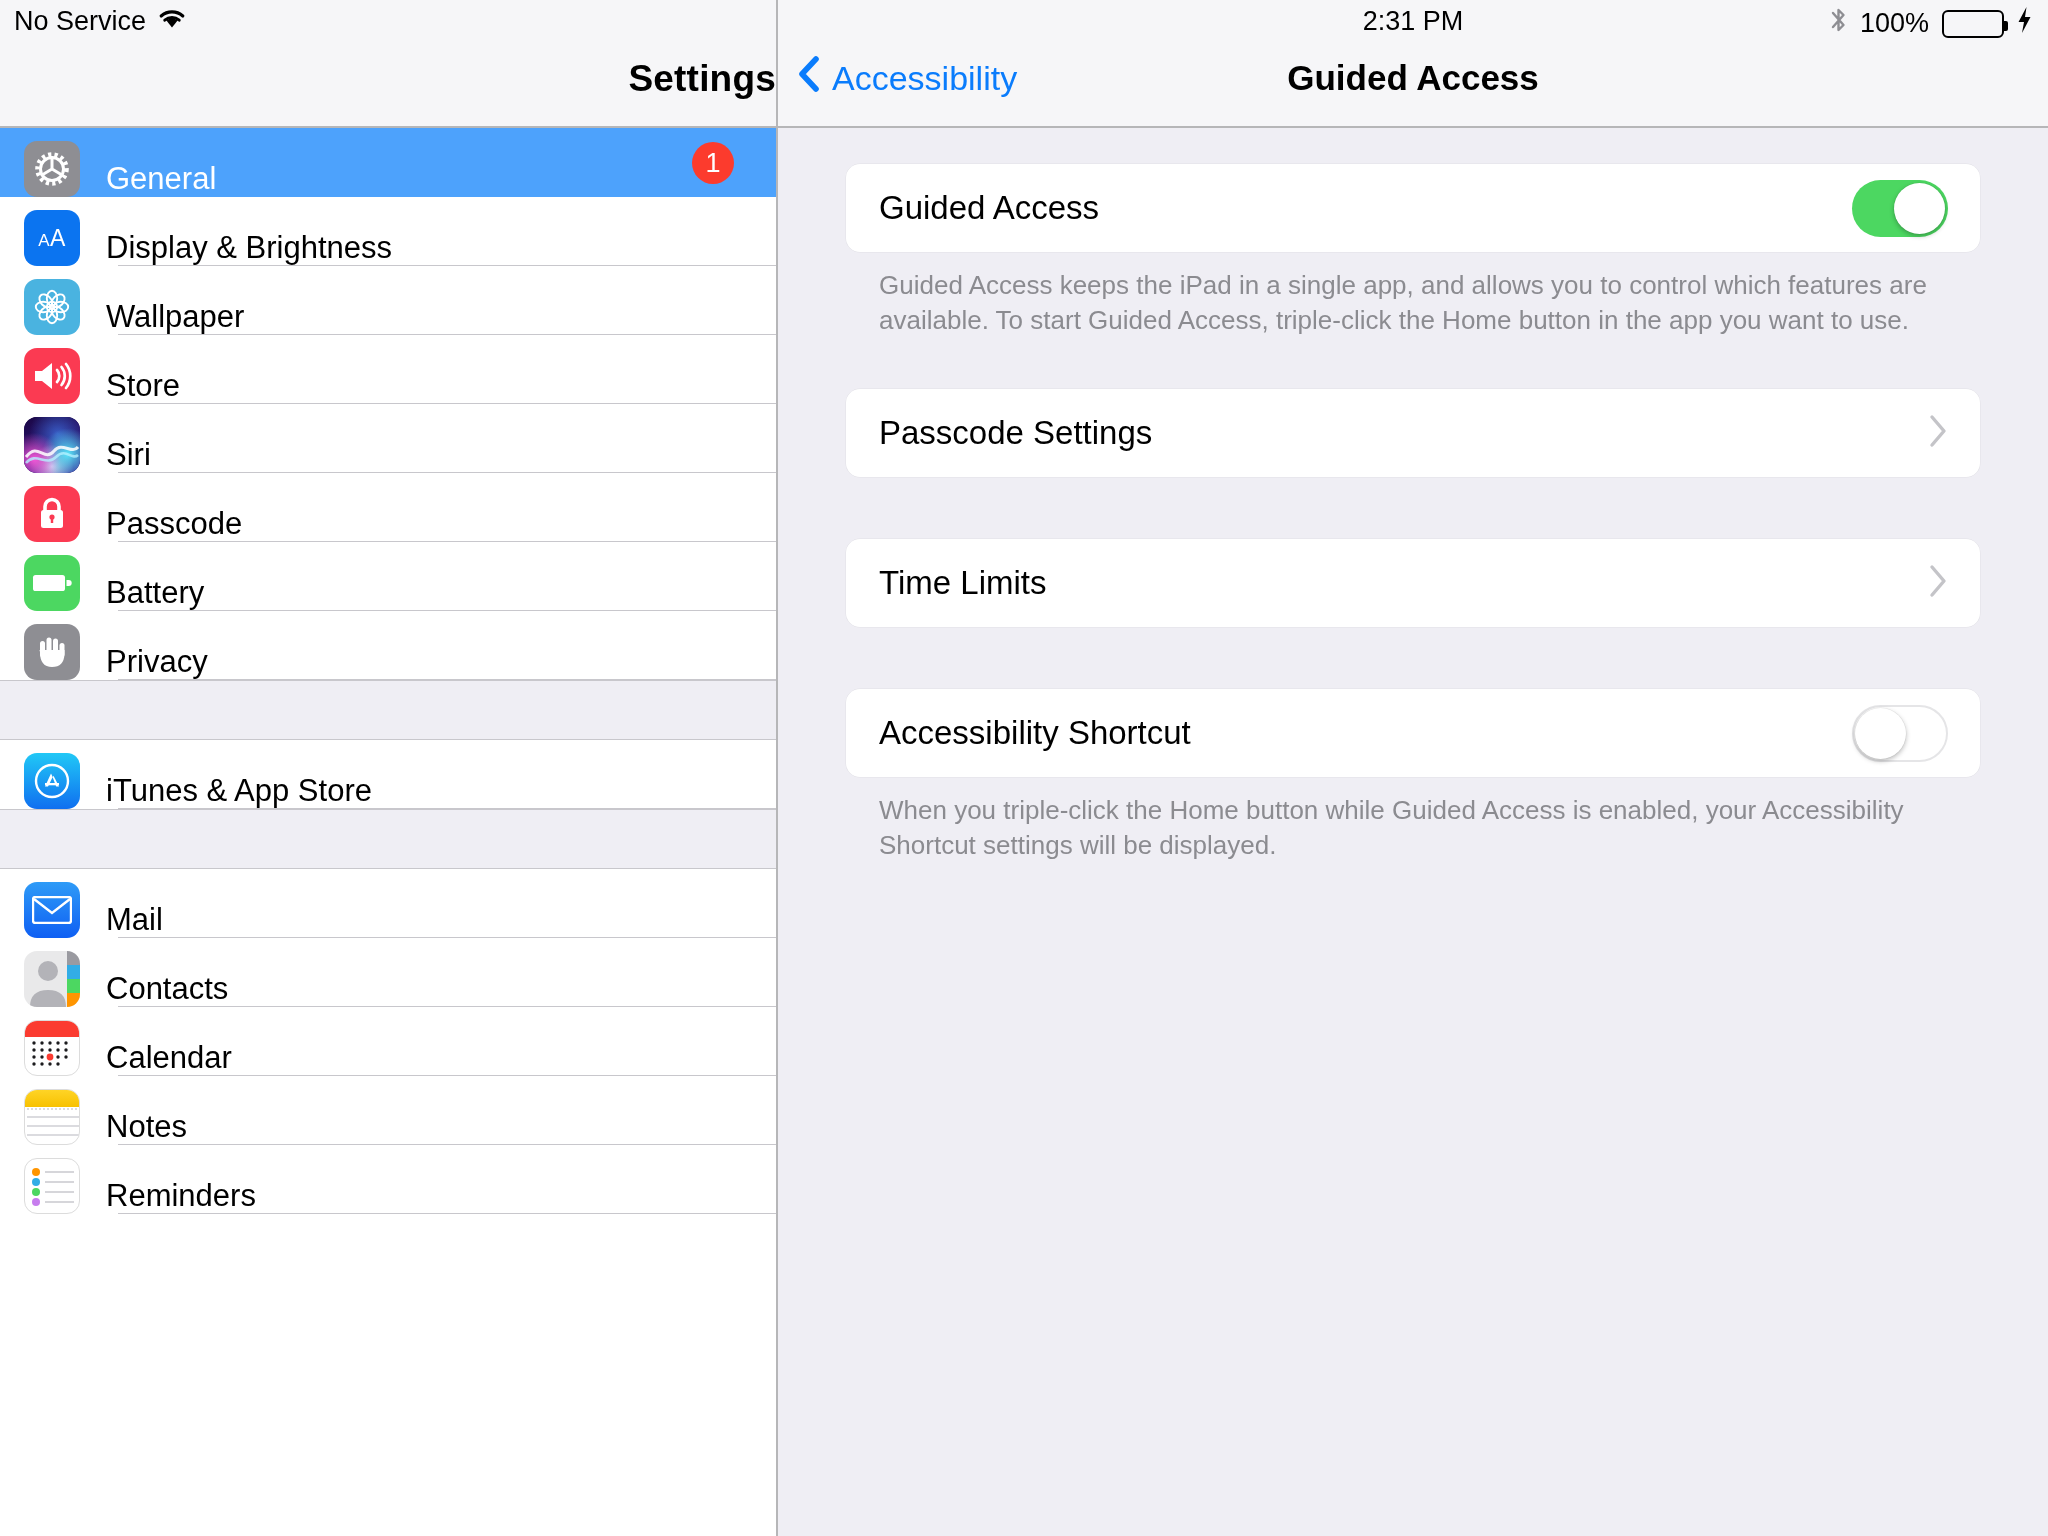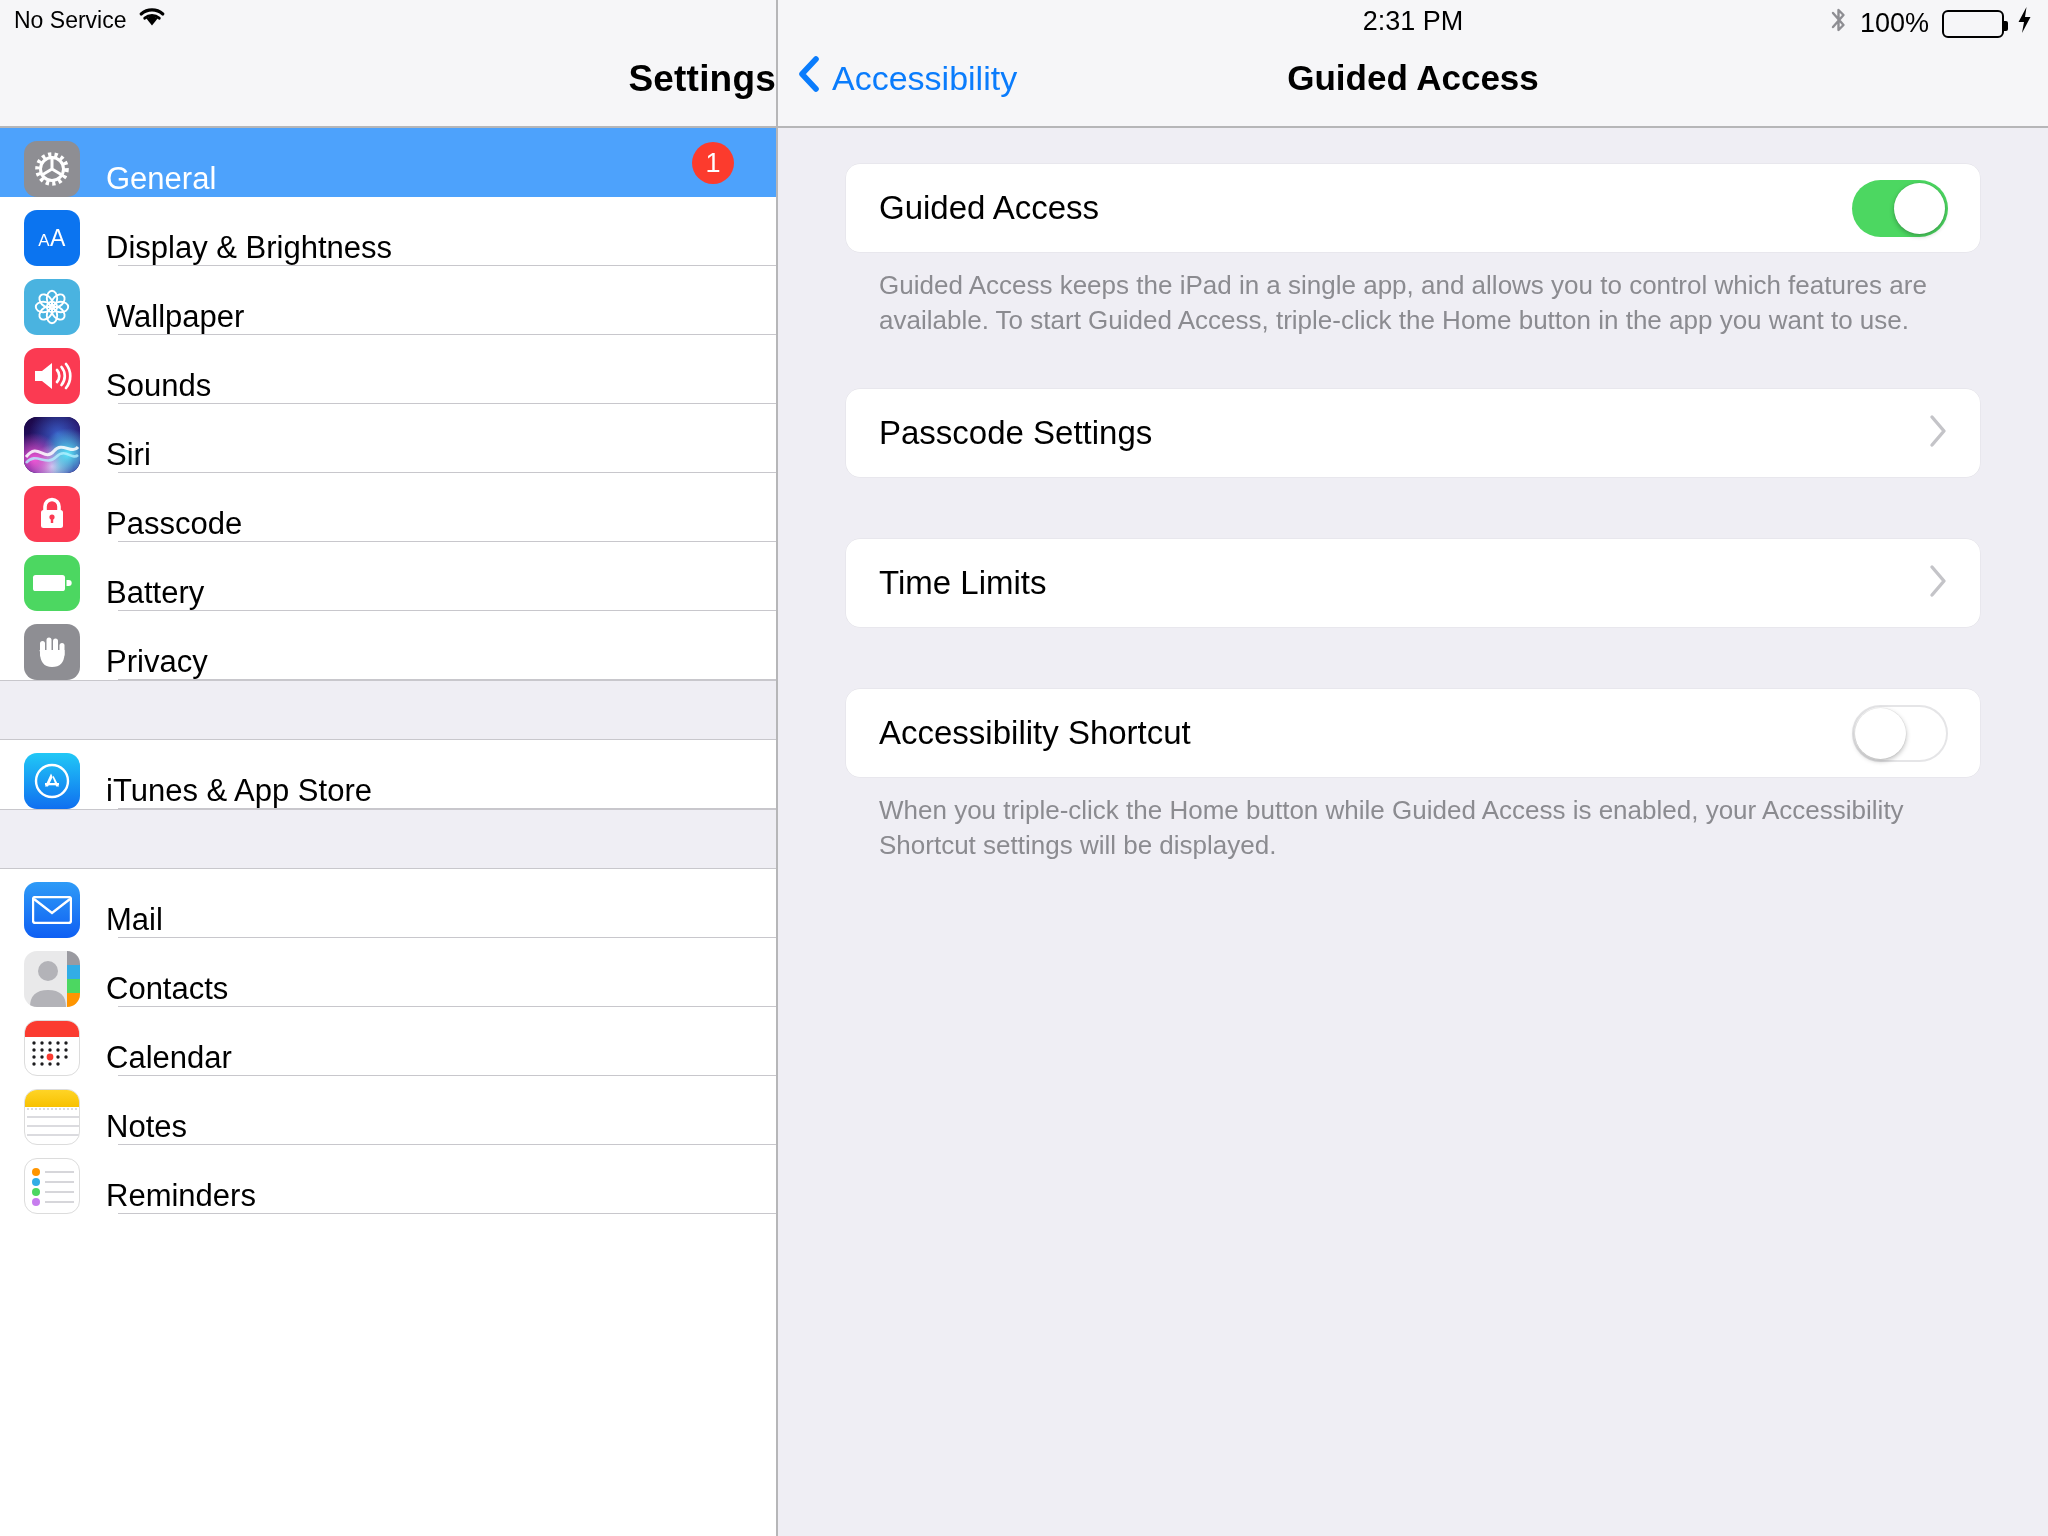--- a/index.html
+++ b/index.html
@@ -21,21 +21,21 @@
   }
   .sb-header {
     height:128px;
     background:#f6f6f8;
     border-bottom:2px solid #b6b6b8;
     position:relative;
   }
   .statusbar-left {
     position:absolute; left:14px; top:6px;
     display:flex; align-items:center; gap:12px;
-    font-size:23px; color:#000;
+    font-size:27px; color:#000;
   }
   .wifi-icon { display:block; }
   .sb-title {
     position:absolute; left:0; right:0; top:58px;
     text-align:right;
     font-size:37px; font-weight:bold; color:#000;
     letter-spacing:0.2px;
   }
 
   .sb-list { position:relative; }
@@ -277,21 +277,21 @@
           <div class="ico ico-sounds">
             <svg width="42" height="36" viewBox="0 0 42 36">
               <path d="M4 13 h7 L21 5 v26 l-10-8 H4 Z" fill="#fff"></path>
               <g fill="none" stroke="#fff" stroke-width="2.7" stroke-linecap="round">
                 <path d="M26 12 a9 9 0 0 1 0 12"></path>
                 <path d="M30.5 9 a14 14 0 0 1 0 18"></path>
                 <path d="M35 6 a19 19 0 0 1 0 24"></path>
               </g>
             </svg>
           </div>
-          <span class="label">Sounds</span>
+          <span class="label">Store</span>
           <span class="sep"></span>
         </div>
 
         <div class="sb-row">
           <div class="ico ico-siri">
             <span class="siri-bg"></span>
             <svg width="56" height="56" viewBox="0 0 56 56" style="position:relative">
               <path d="M2 40 C14 24 20 46 30 34 C38 24 48 38 54 30" stroke="rgba(255,255,255,.85)" stroke-width="3" fill="none"></path>
               <path d="M2 46 C12 34 22 50 32 40 C42 30 48 44 54 38" stroke="rgba(180,240,255,.8)" stroke-width="2.6" fill="none"></path>
             </svg>

